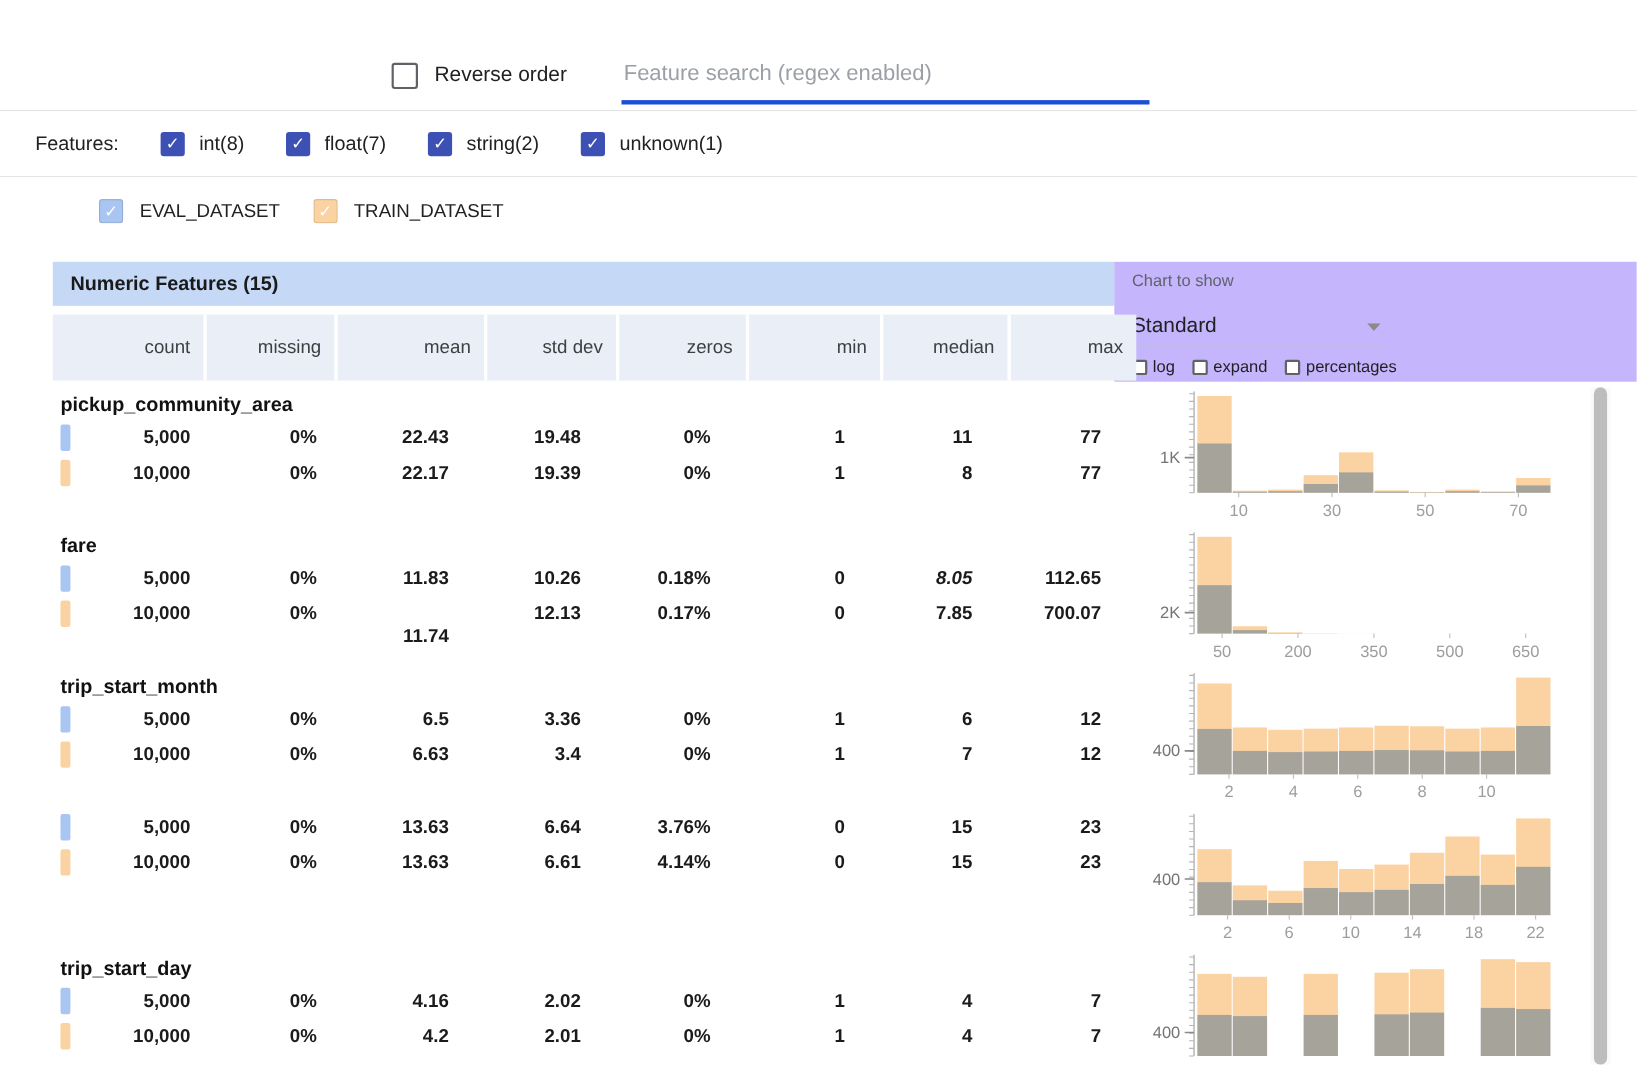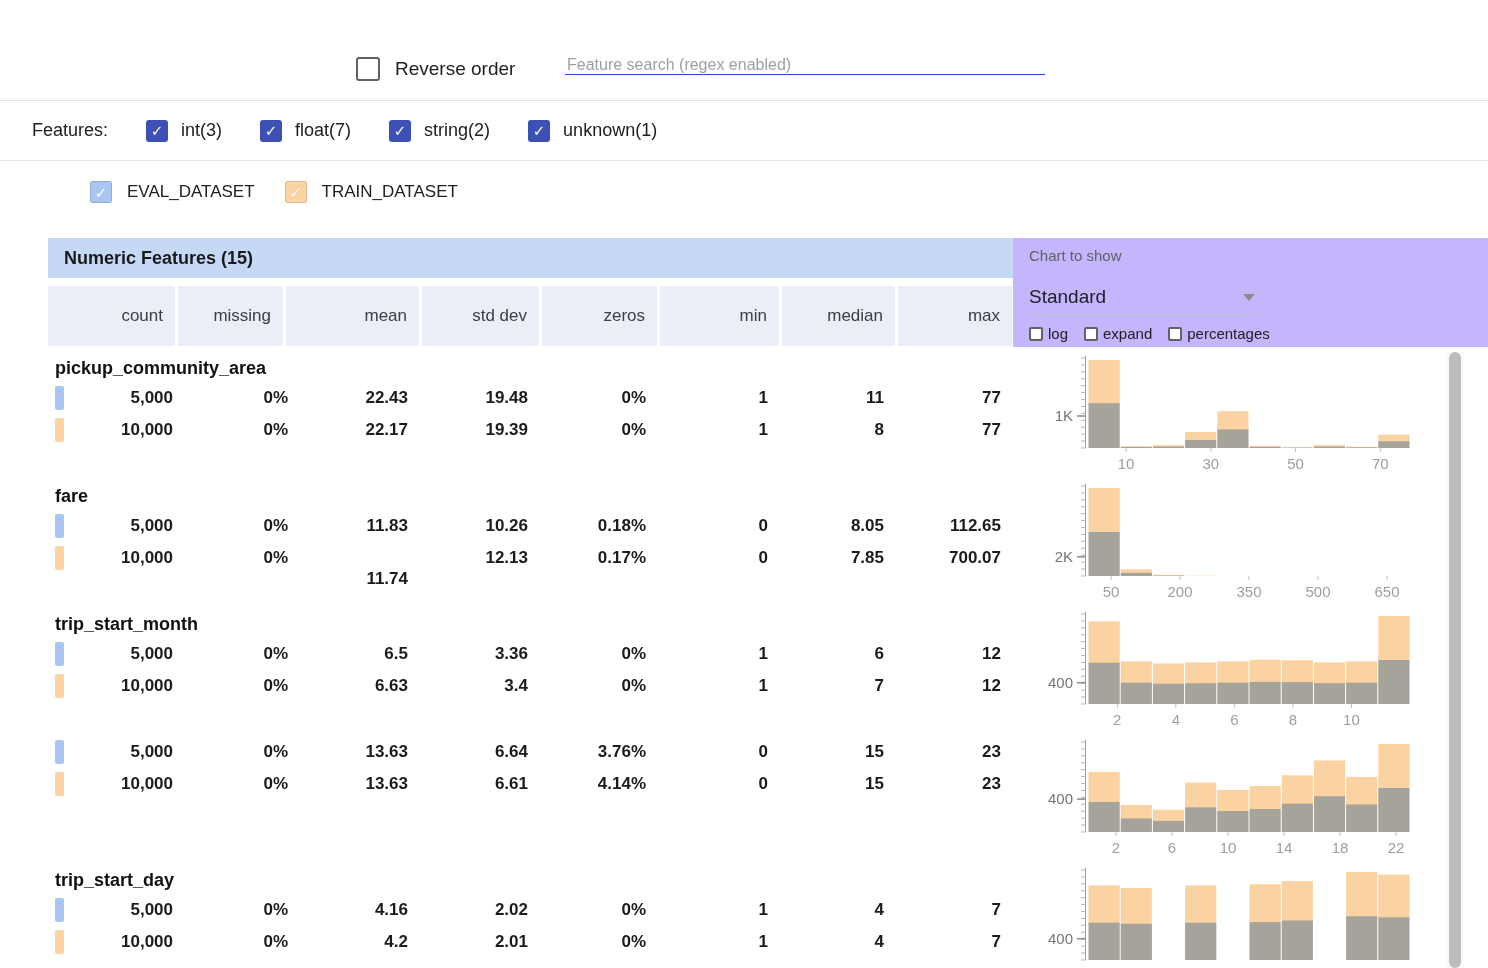--- a/index.html
+++ b/index.html
@@ -14,22 +14,22 @@
   .sort-select{display:flex;justify-content:space-between;align-items:center;
     border-bottom:1px solid #d4d4d4;padding:11px 6px 12px 0;cursor:pointer}
   .sort-value{font-size:20px;color:#212121}
   .caret{width:0;height:0;border-left:6px solid transparent;border-right:6px solid transparent;
     border-top:7px solid #8a8a8a}
   .reverse-group{position:absolute;left:356px;top:57px;display:flex;align-items:center;gap:15px}
   .cb{width:24px;height:24px;border:2px solid #5f6368;border-radius:3px;background:#fff;
     display:flex;align-items:center;justify-content:center;flex:none;cursor:pointer}
   .reverse-label{font-size:19px;color:#212121}
   .search-wrap{position:absolute;left:565px;top:52px;width:480px}
-  .search-input{width:100%;border:none;outline:none;border-bottom:1px solid #1d4ed8;
-    font-size:16px;padding:4px 2px 0 2px;color:#212121;background:transparent;font-family:inherit}
+  .search-input{width:100%;border:none;outline:none;border-bottom:4px solid #1d4ed8;
+    font-size:20px;padding:4px 2px 12px 2px;color:#212121;background:transparent;font-family:inherit}
   .search-input::placeholder{color:#9aa0a6}
 
   
   .filterbar{position:absolute;top:101px;left:0;width:100%;height:60px;border-bottom:1px solid #e4e4e4;
     display:flex;align-items:center;padding-left:32px;gap:38px}
   .filter-title{font-size:18px;color:#202124}
   .cb-small{width:22px;height:22px;border-radius:3px;display:flex;align-items:center;justify-content:center;
     flex:none;cursor:pointer}
   .cb-blue{background:#3d50b4}
   .cb-on::after{content:"\2713";color:#fff;font-size:15px;font-weight:bold;line-height:1}
@@ -90,21 +90,21 @@
     </div>
     <div class="search-wrap">
       <input class="search-input" type="text" placeholder="Feature search (regex enabled)" style="">
     </div>
   </div>
 
   <div class="filterbar">
     <span class="filter-title">Features:</span>
     <span class="filter-item">
       <span class="cb-small cb-blue cb-on"></span>
-      <span>int(3)</span>
+      <span>int(8)</span>
     </span>
     <span class="filter-item">
       <span class="cb-small cb-blue cb-on"></span>
       <span>float(7)</span>
     </span>
     <span class="filter-item">
       <span class="cb-small cb-blue cb-on"></span>
       <span>string(2)</span>
     </span>
     <span class="filter-item">
@@ -142,22 +142,22 @@
         <span>expand</span>
       </span>
       <span class="toggle">
         <span class="cb-tiny"></span>
         <span>percentages</span>
       </span>
     </div>
   </div>
 
   <div class="col-headers">
-    <span class="col-cell" style="width:127px">count</span>
-    <span class="col-cell" style="width:108px">missing</span>
+    <span class="col-cell" style="width:137px">count</span>
+    <span class="col-cell" style="width:119px">missing</span>
     <span class="col-cell" style="width:136px">mean</span>
     <span class="col-cell" style="width:120px">std dev</span>
     <span class="col-cell" style="width:118px">zeros</span>
     <span class="col-cell" style="width:122px">min</span>
     <span class="col-cell" style="width:116px">median</span>
     <span class="col-cell" style="width:117px">max</span>
   </div>
 
   <div class="features-list">
   <div class="feature-block">
@@ -241,21 +241,21 @@
     <div class="stats">
       <div class="feature-name">fare</div>
       <div class="data-row">
         <span class="chip chip-eval"></span>
       <span class="cell" style="width: 137px;">5,000</span>
             <span class="cell" style="width: 115px;">0%</span>
             <span class="cell" style="width: 120px;">11.83</span>
             <span class="cell" style="width: 120px;">10.26</span>
             <span class="cell" style="width: 118px;">0.18%</span>
             <span class="cell" style="width: 122px;">0</span>
-            <span class="cell" style="width: 116px;">8.05</span>
+            <span class="cell" style="width: 116px; font-style: italic;">8.05</span>
             <span class="cell" style="width: 117px;">112.65</span>
           </div>
       <div class="data-row">
         <span class="chip chip-train"></span>
       <span class="cell" style="width: 137px;">10,000</span>
             <span class="cell" style="width: 115px;">0%</span>
             <span class="cell" style="width: 120px; margin-top: 42px;">11.74</span>
             <span class="cell" style="width: 120px;">12.13</span>
             <span class="cell" style="width: 118px;">0.17%</span>
             <span class="cell" style="width: 122px;">0</span>

